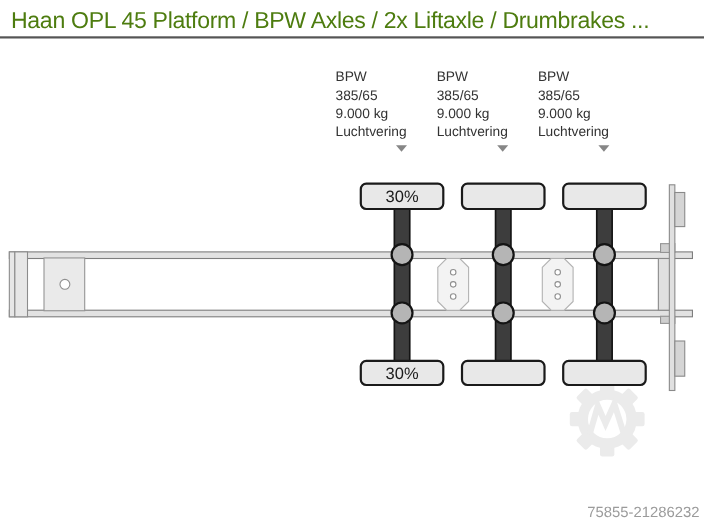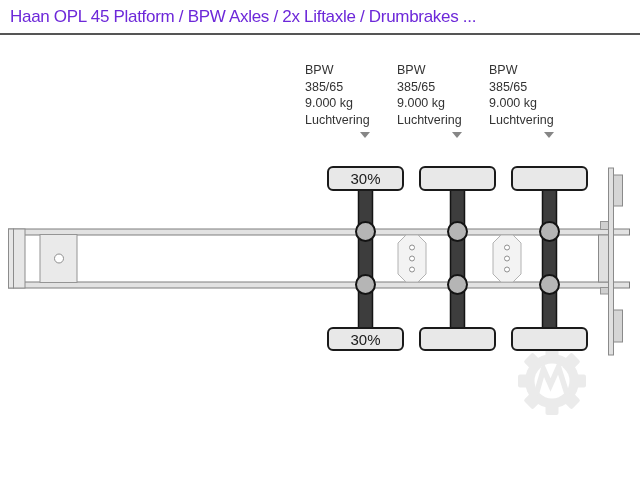--- a/index.html
+++ b/index.html
@@ -2,21 +2,21 @@
 <html><head>
 <meta charset="utf-8">
 <style>
   html,body{margin:0;padding:0;background:#fff;}
   .screen{
     position:relative;width:640px;height:480px;overflow:hidden;background:#ffffff;
     font-family:"Liberation Sans",sans-serif;
   }
   .page-title{
     position:absolute;left:10px;top:7px;width:624px;
-    font-size:17px;letter-spacing:-0.3px;color:#6d28d9;white-space:nowrap;overflow:hidden;
+    font-size:21px;letter-spacing:-0.3px;color:#4d7c0f;white-space:nowrap;overflow:hidden;
   }
   .title-separator{
     position:absolute;left:0;top:33px;width:640px;height:1.5px;background:#555;
   }
   .reference-number{
     position:absolute;left:10px;top:39px;font-size:13px;color:#222;
   }
   .axle-label{
     position:absolute;top:62px;width:120px;
     font-size:12.5px;line-height:16.5px;color:#333;
@@ -143,13 +143,14 @@
 
     <g>
       <rect class="axle-bar" x="542.5" y="186" width="14" height="146" rx="2"></rect>
       <circle class="hub" cx="549.5" cy="231.5" r="9.5"></circle>
       <circle class="hub" cx="549.5" cy="284.5" r="9.5"></circle>
       <rect class="wheel" x="512" y="167" width="75" height="23" rx="5"></rect>
       <rect class="wheel" x="512" y="328" width="75" height="22" rx="5"></rect>
     </g>
   </svg>
 
+  <div class="listing-number">75855-21286232</div>
 </div>
 
 </body></html>

